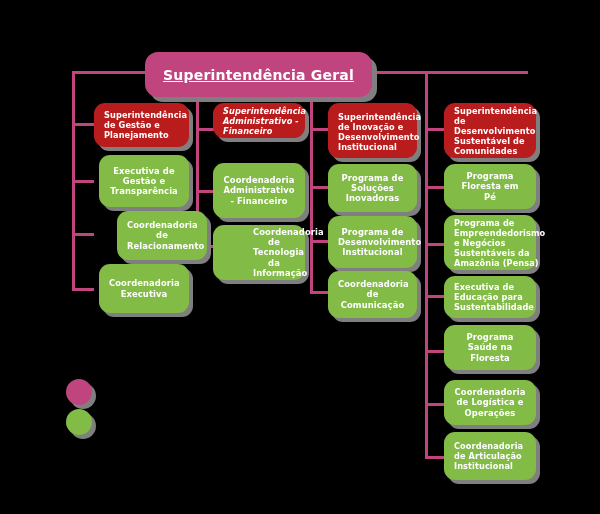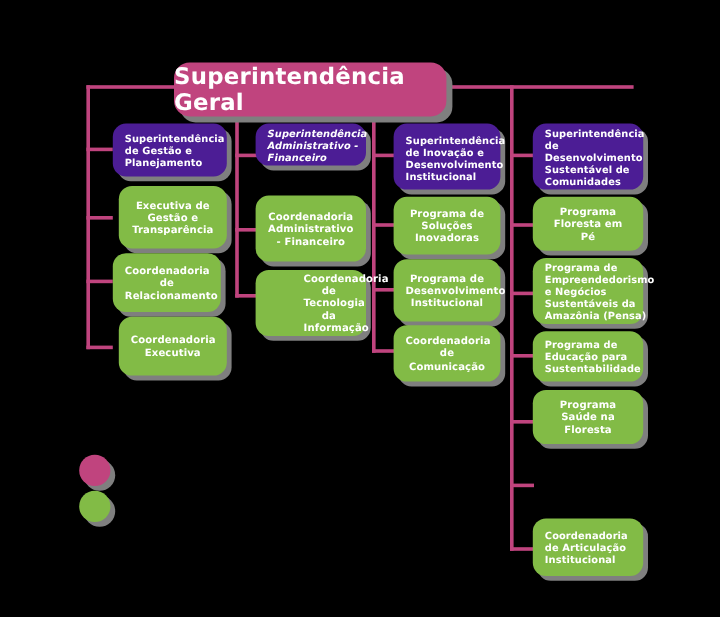--- a/index.html
+++ b/index.html
@@ -31,21 +31,21 @@
     align-items: center;
     box-shadow: 4px 4px 0 0 #7f7f7f;
     padding: 6px 10px;
   }
   .node .label {
     color: #ffffff;
     line-height: 1.22;
     letter-spacing: 0.1px;
   }
   .node.pink {
-    background: #4c1d95;
+    background: #b91c1c;
   }
   .node.green {
     background: #82bb46;
   }
   .node.col-node .label {
     font-size: 8.2px;
     font-weight: bold;
   }
   .node.center .label {
     width: 100%;
@@ -62,23 +62,24 @@
     height: 45px;
     border-radius: 13px;
     background: #c0447e;
     box-shadow: 5px 5px 0 0 #7f7f7f;
     display: flex;
     align-items: center;
     justify-content: center;
   }
   #title-node .label {
     color: #ffffff;
-    font-size: 19px;
+    font-size: 14px;
     font-weight: bold;
     letter-spacing: 0.2px;
+    text-decoration: underline;
   }
   
   .legend-swatch {
     position: absolute;
     width: 26px;
     height: 26px;
     border-radius: 50%;
     box-shadow: 4px 4px 0 0 #7f7f7f;
   }
   .legend-swatch.pink { background: #c0447e; }
@@ -120,21 +121,21 @@
   <div id="title-node">
     <span class="label">Superintendência Geral</span>
   </div>
 
   <div class="node pink col-node" style="left:94px; top:103px; width:95px; height:44px;">
     <span class="label">Superintendência de Gestão e Planejamento</span>
   </div>
   <div class="node green col-node center" style="left:99px; top:155px; width:90px; height:52px;">
     <span class="label">Executiva de Gestão e Transparência</span>
   </div>
-  <div class="node green col-node center" style="left:94px; top:211px; width:90px; height:49px;">
+  <div class="node green col-node center" style="left:117px; top:211px; width:90px; height:49px;">
     <span class="label">Coordenadoria de Relacionamento</span>
   </div>
   <div class="node green col-node center" style="left:99px; top:264px; width:90px; height:49px;">
     <span class="label">Coordenadoria Executiva</span>
   </div>
 
   <div class="node pink col-node" style="left:213px; top:103px; width:92px; height:35px;font-style:italic;">
     <span class="label">Superintendência Administrativo - Financeiro</span>
   </div>
   <div class="node green col-node center" style="left:213px; top:163px; width:92px; height:55px;">
@@ -160,24 +161,27 @@
   <div class="node pink col-node" style="left:444px; top:103px; width:92px; height:55px;">
     <span class="label">Superintendência de Desenvolvimento Sustentável de Comunidades</span>
   </div>
   <div class="node green col-node center" style="left:444px; top:164px; width:92px; height:45px;">
     <span class="label">Programa Floresta em Pé</span>
   </div>
   <div class="node green col-node col-node" style="left:444px; top:215px; width:92px; height:55px;">
     <span class="label">Programa de Empreendedorismo e Negócios Sustentáveis da Amazônia (Pensa)</span>
   </div>
   <div class="node green col-node" style="left:444px; top:276px; width:92px; height:42px;">
-    <span class="label">Programa de Educação para Sustentabilidade</span>
+    <span class="label">Executiva de Educação para Sustentabilidade</span>
   </div>
   <div class="node green col-node center" style="left:444px; top:325px; width:92px; height:45px;align-items:center;">
     <span class="label">Programa Saúde na Floresta</span>
+  </div>
+  <div class="node green col-node center" style="left:444px; top:380px; width:92px; height:45px;">
+    <span class="label">Coordenadoria de Logística e Operações</span>
   </div>
   <div class="node green col-node" style="left:444px; top:432px; width:92px; height:48px;">
     <span class="label">Coordenadoria de Articulação Institucional</span>
   </div>
 
   <div class="legend-swatch pink" style="left:66px; top:379px;"></div>
   <div class="legend-swatch green" style="left:66px; top:409px;"></div>
 
 </div>
 

